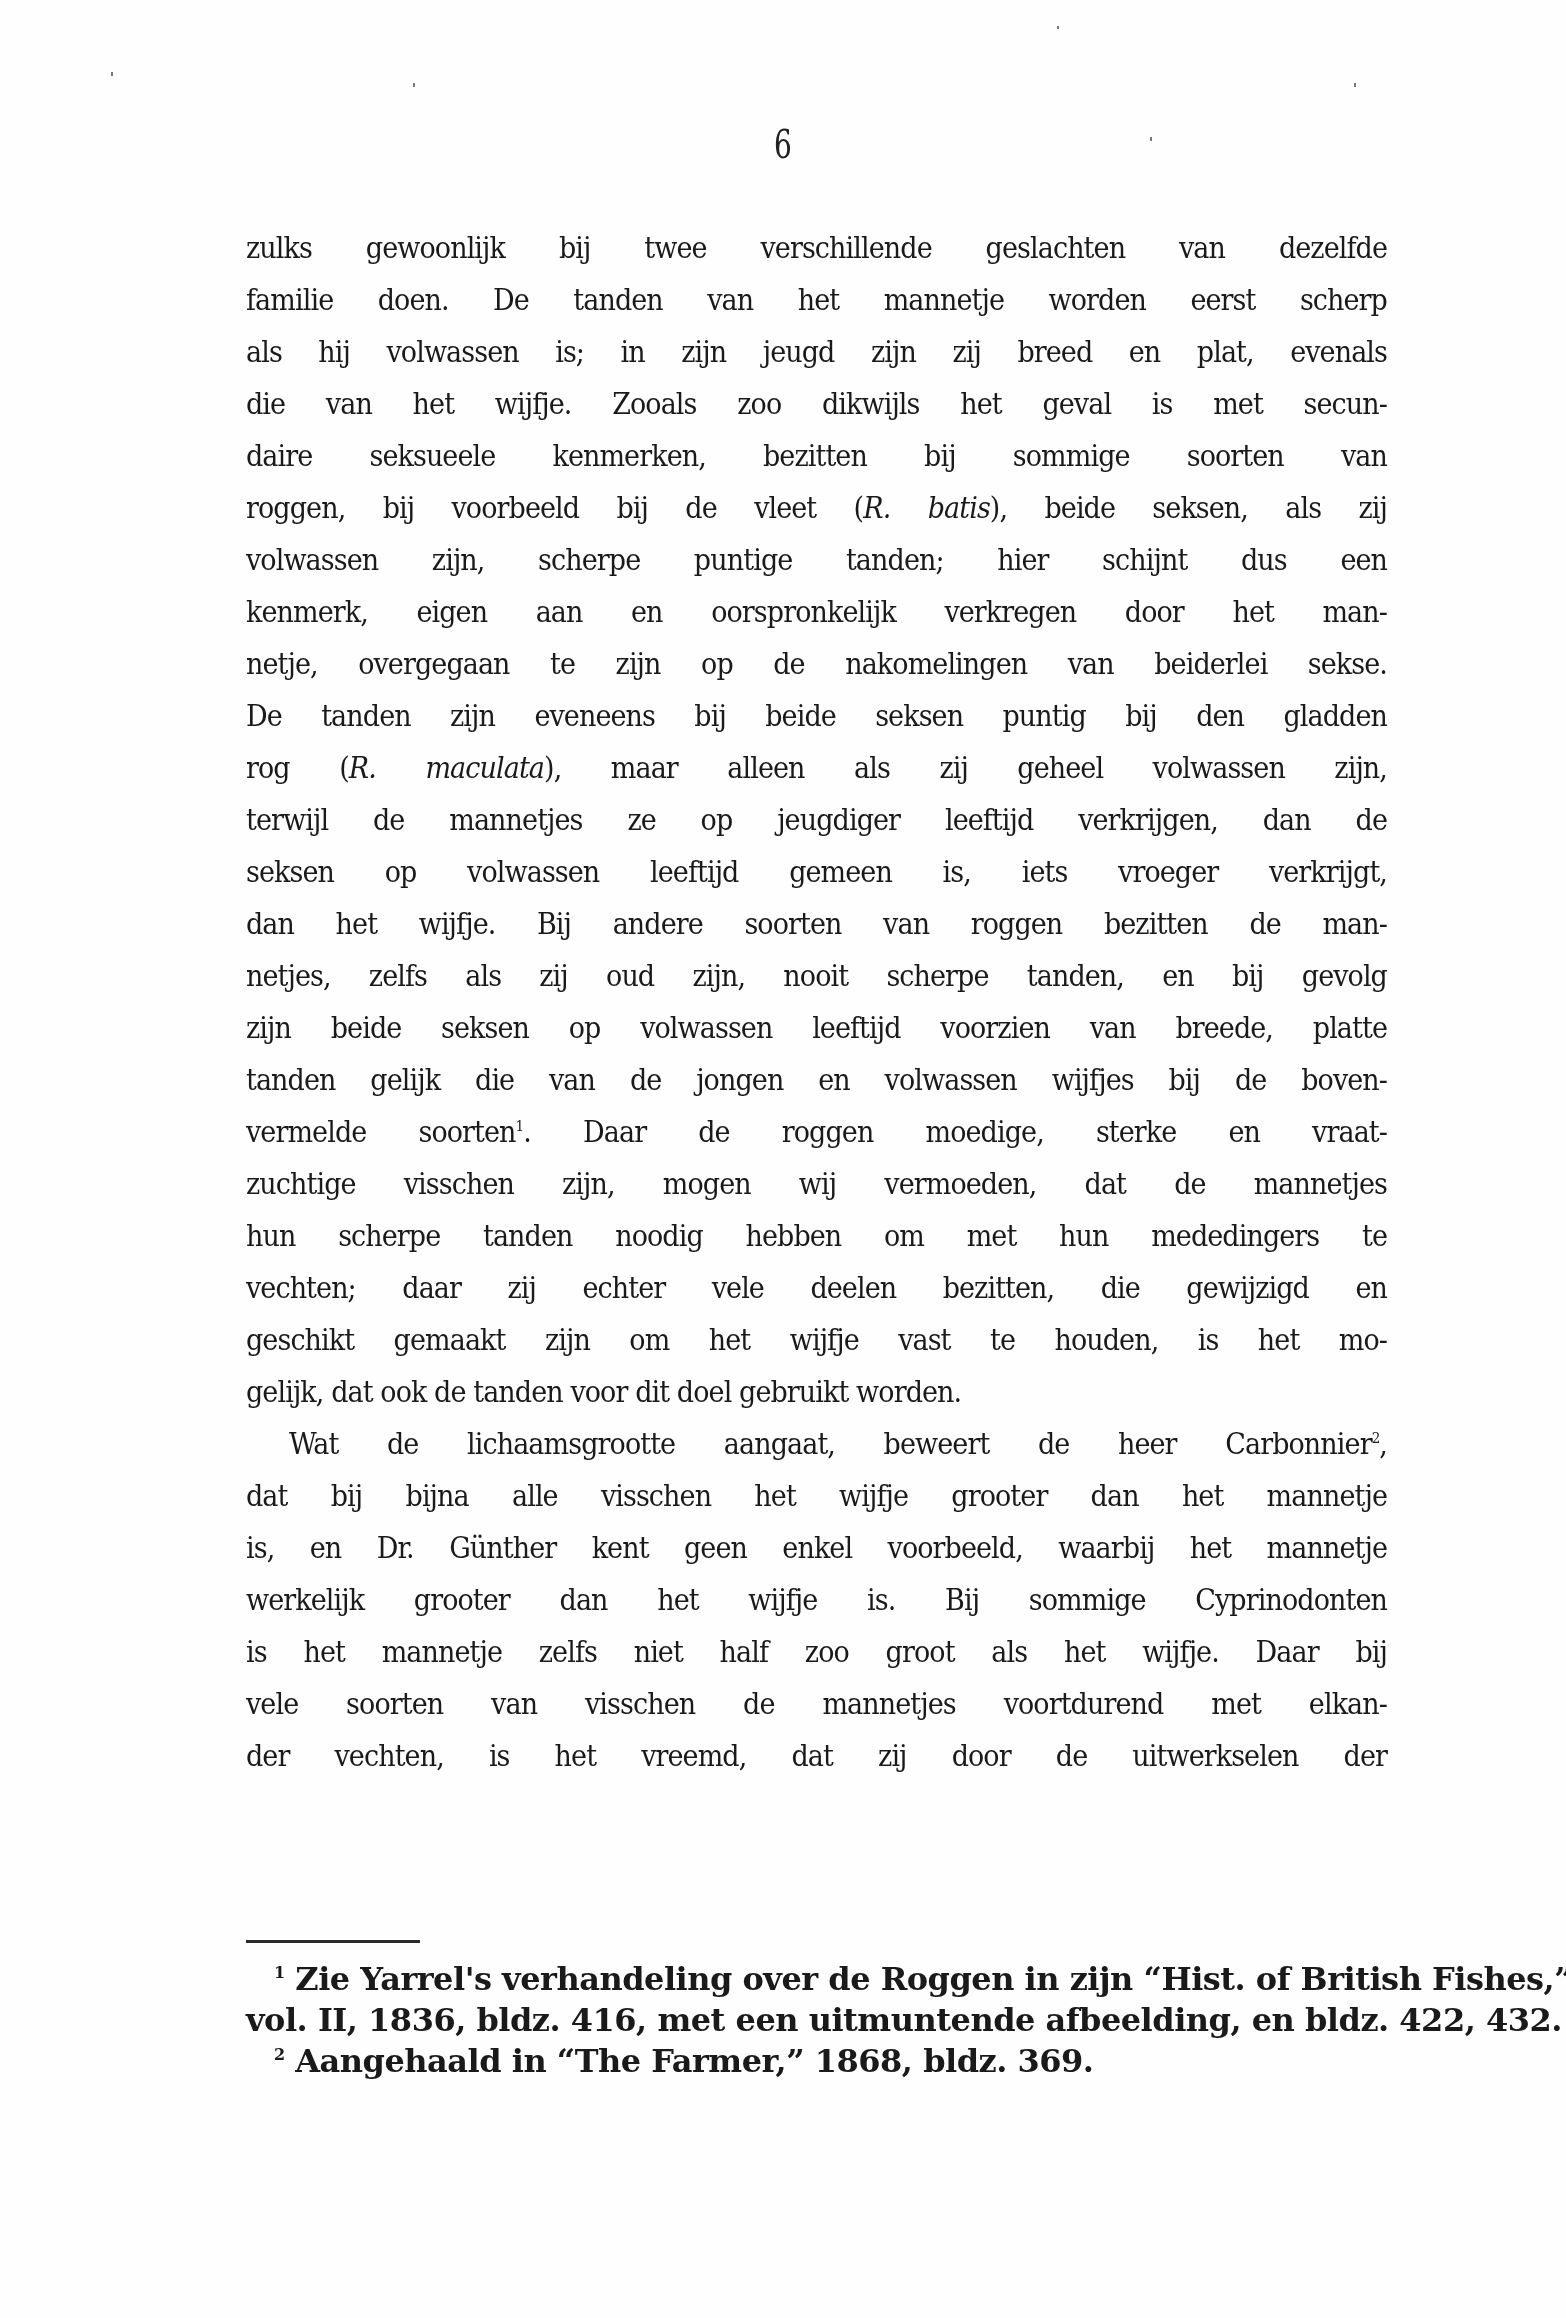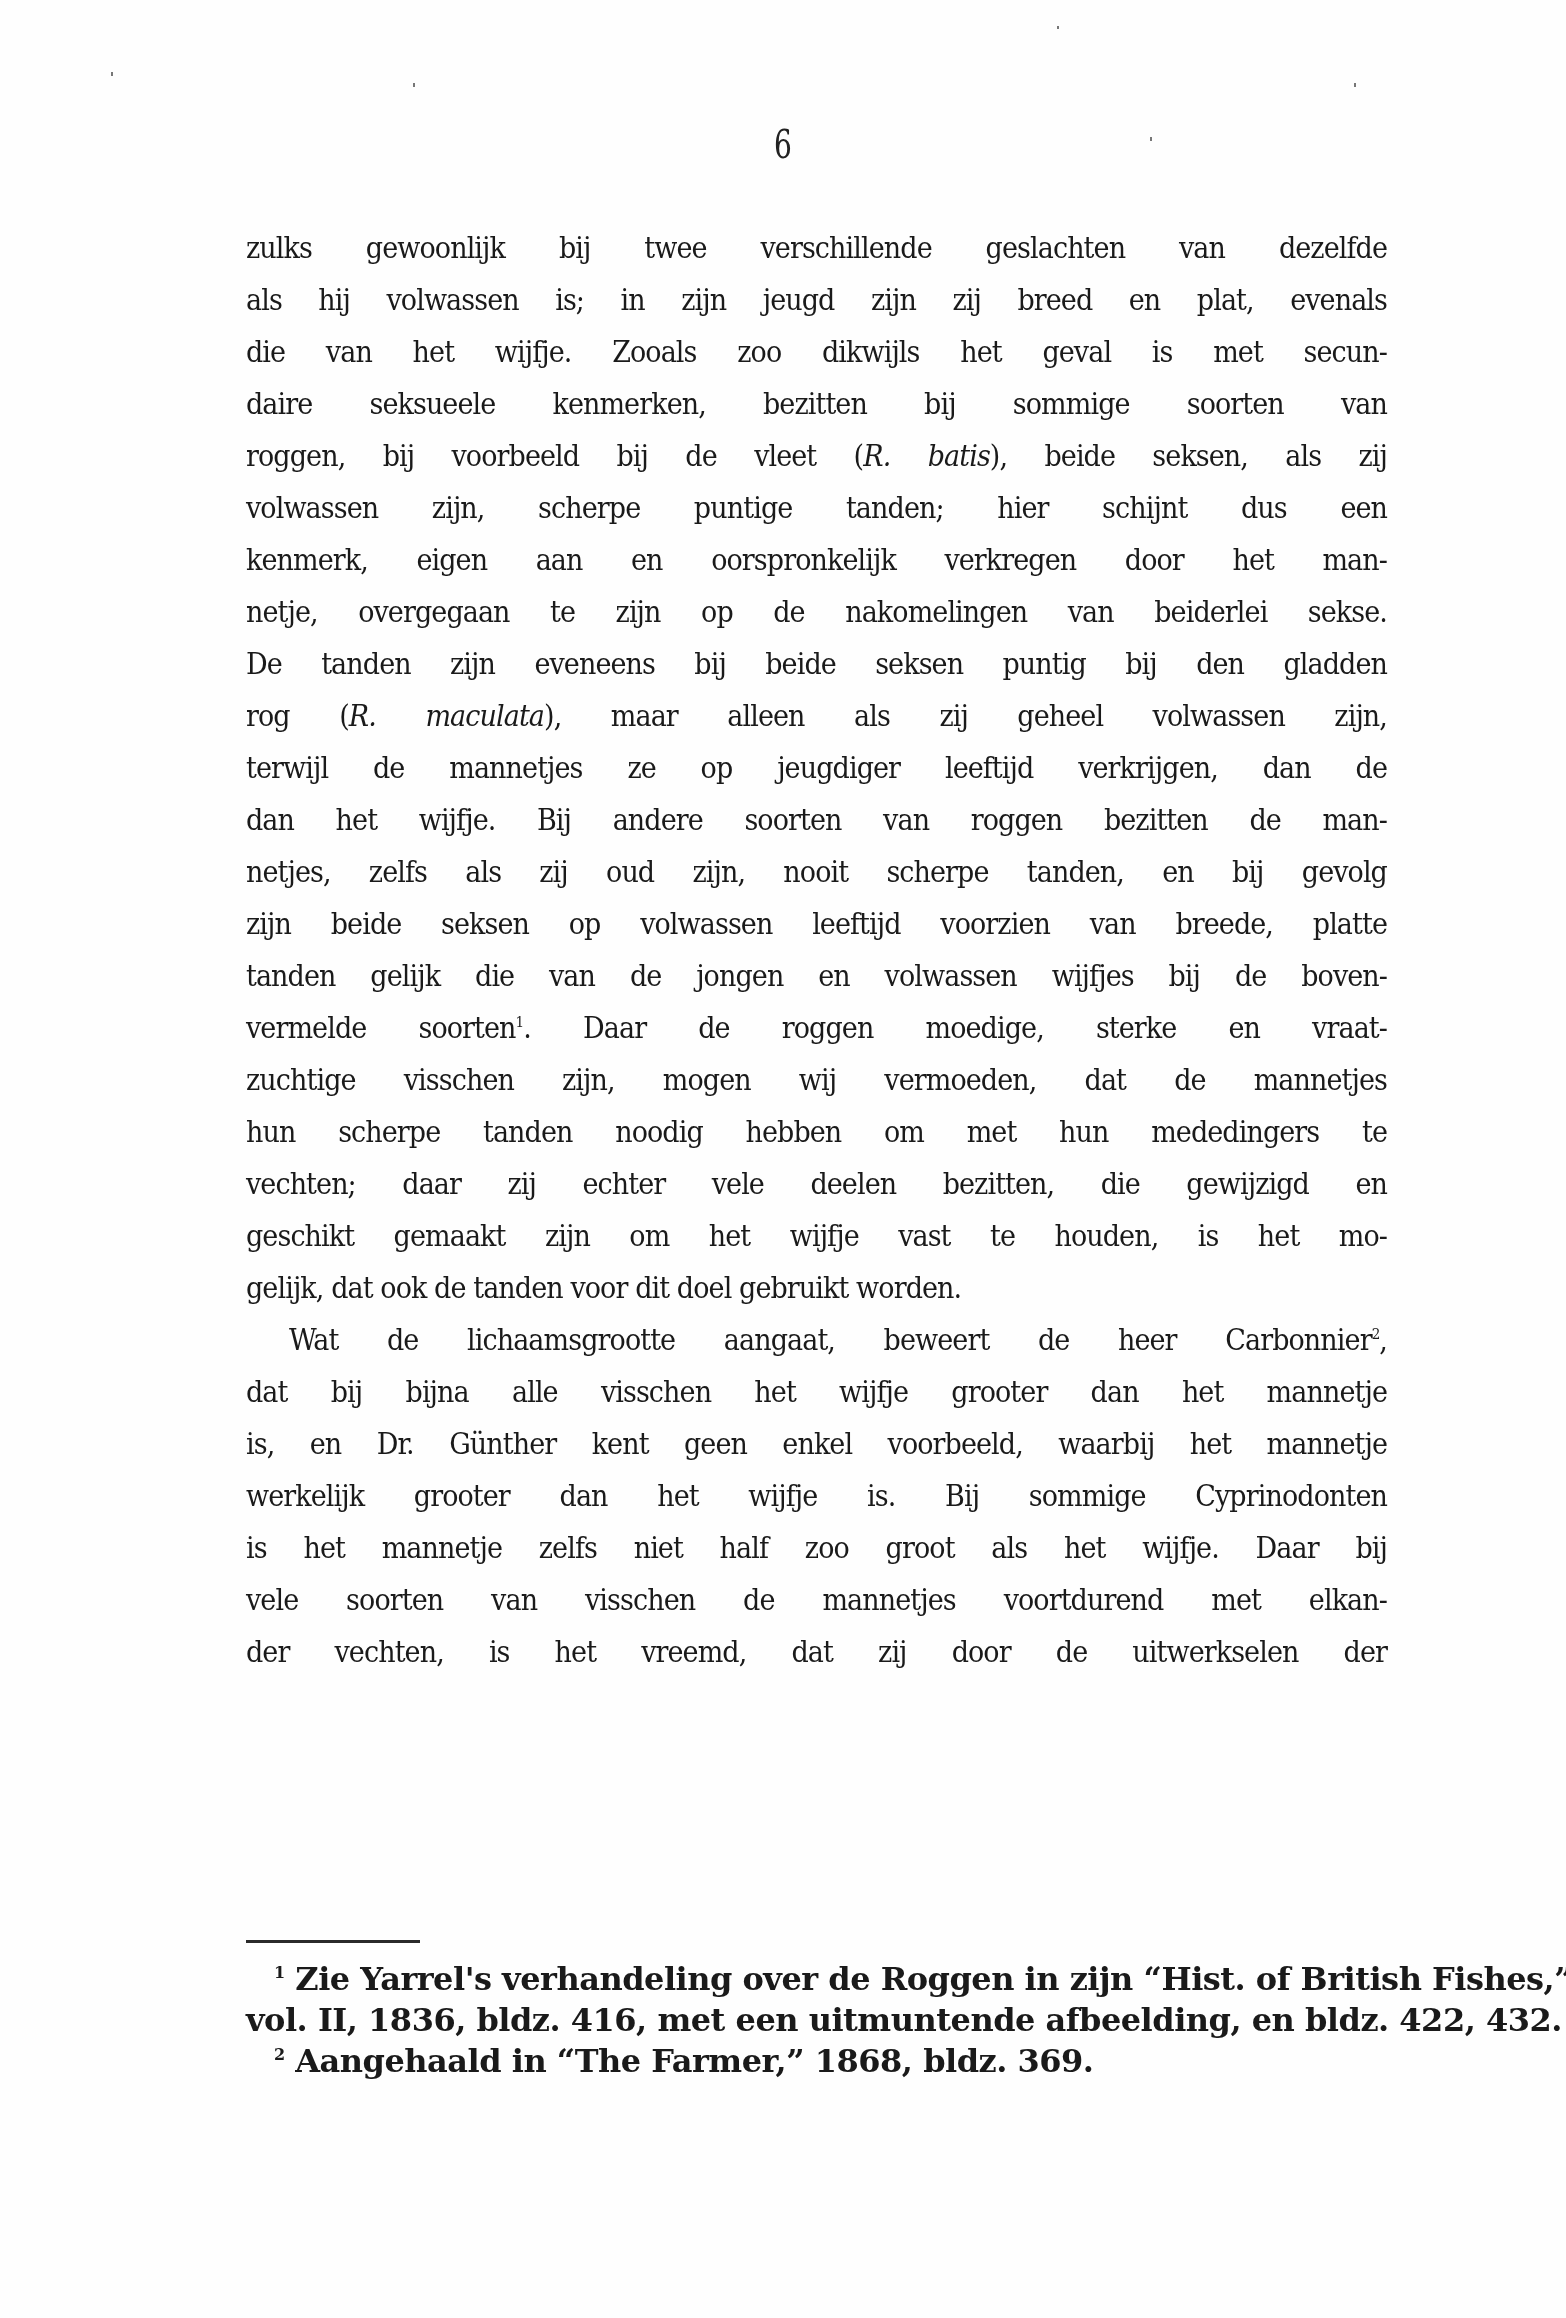--- a/index.html
+++ b/index.html
@@ -39,30 +39,32 @@
   .speck { position: absolute; width: 1.9px; height: 3.7px; background: #777; }
 </style>
 </head>
 <body>
 
 <div class="page">
   <div class="page-number">6</div>
 
   <div class="body-text" id="body-text">
       <span class="line">zulks gewoonlijk bij twee verschillende geslachten van dezelfde</span>
+      <span class="line">familie doen. De tanden van het mannetje worden eerst scherp</span>
       <span class="line">als hij volwassen is; in zijn jeugd zijn zij breed en plat, evenals</span>
       <span class="line">die van het wijfje. Zooals zoo dikwijls het geval is met secun-</span>
       <span class="line">daire seksueele kenmerken, bezitten bij sommige soorten van</span>
       <span class="line"><span>roggen, bij voorbeeld bij de vleet (</span><span class="it">R. batis</span><span>), beide seksen, als zij</span></span>
       <span class="line">volwassen zijn, scherpe puntige tanden; hier schijnt dus een</span>
       <span class="line">kenmerk, eigen aan en oorspronkelijk verkregen door het man-</span>
       <span class="line">netje, overgegaan te zijn op de nakomelingen van beiderlei sekse.</span>
       <span class="line">De tanden zijn eveneens bij beide seksen puntig bij den gladden</span>
       <span class="line"><span>rog (</span><span class="it">R. maculata</span><span>), maar alleen als zij geheel volwassen zijn,</span></span>
       <span class="line">terwijl de mannetjes ze op jeugdiger leeftijd verkrijgen, dan de</span>
+      <span class="line">seksen op volwassen leeftijd gemeen is, iets vroeger verkrijgt,</span>
       <span class="line">dan het wijfje. Bij andere soorten van roggen bezitten de man-</span>
       <span class="line">netjes, zelfs als zij oud zijn, nooit scherpe tanden, en bij gevolg</span>
       <span class="line">zijn beide seksen op volwassen leeftijd voorzien van breede, platte</span>
       <span class="line">tanden gelijk die van de jongen en volwassen wijfjes bij de boven-</span>
       <span class="line"><span>vermelde soorten</span><sup>1</sup><span>. Daar de roggen moedige, sterke en vraat-</span></span>
       <span class="line">zuchtige visschen zijn, mogen wij vermoeden, dat de mannetjes</span>
       <span class="line">hun scherpe tanden noodig hebben om met hun mededingers te</span>
       <span class="line">vechten; daar zij echter vele deelen bezitten, die gewijzigd en</span>
       <span class="line">geschikt gemaakt zijn om het wijfje vast te houden, is het mo-</span>
       <span class="line last-of-para">gelijk, dat ook de tanden voor dit doel gebruikt worden.</span>

